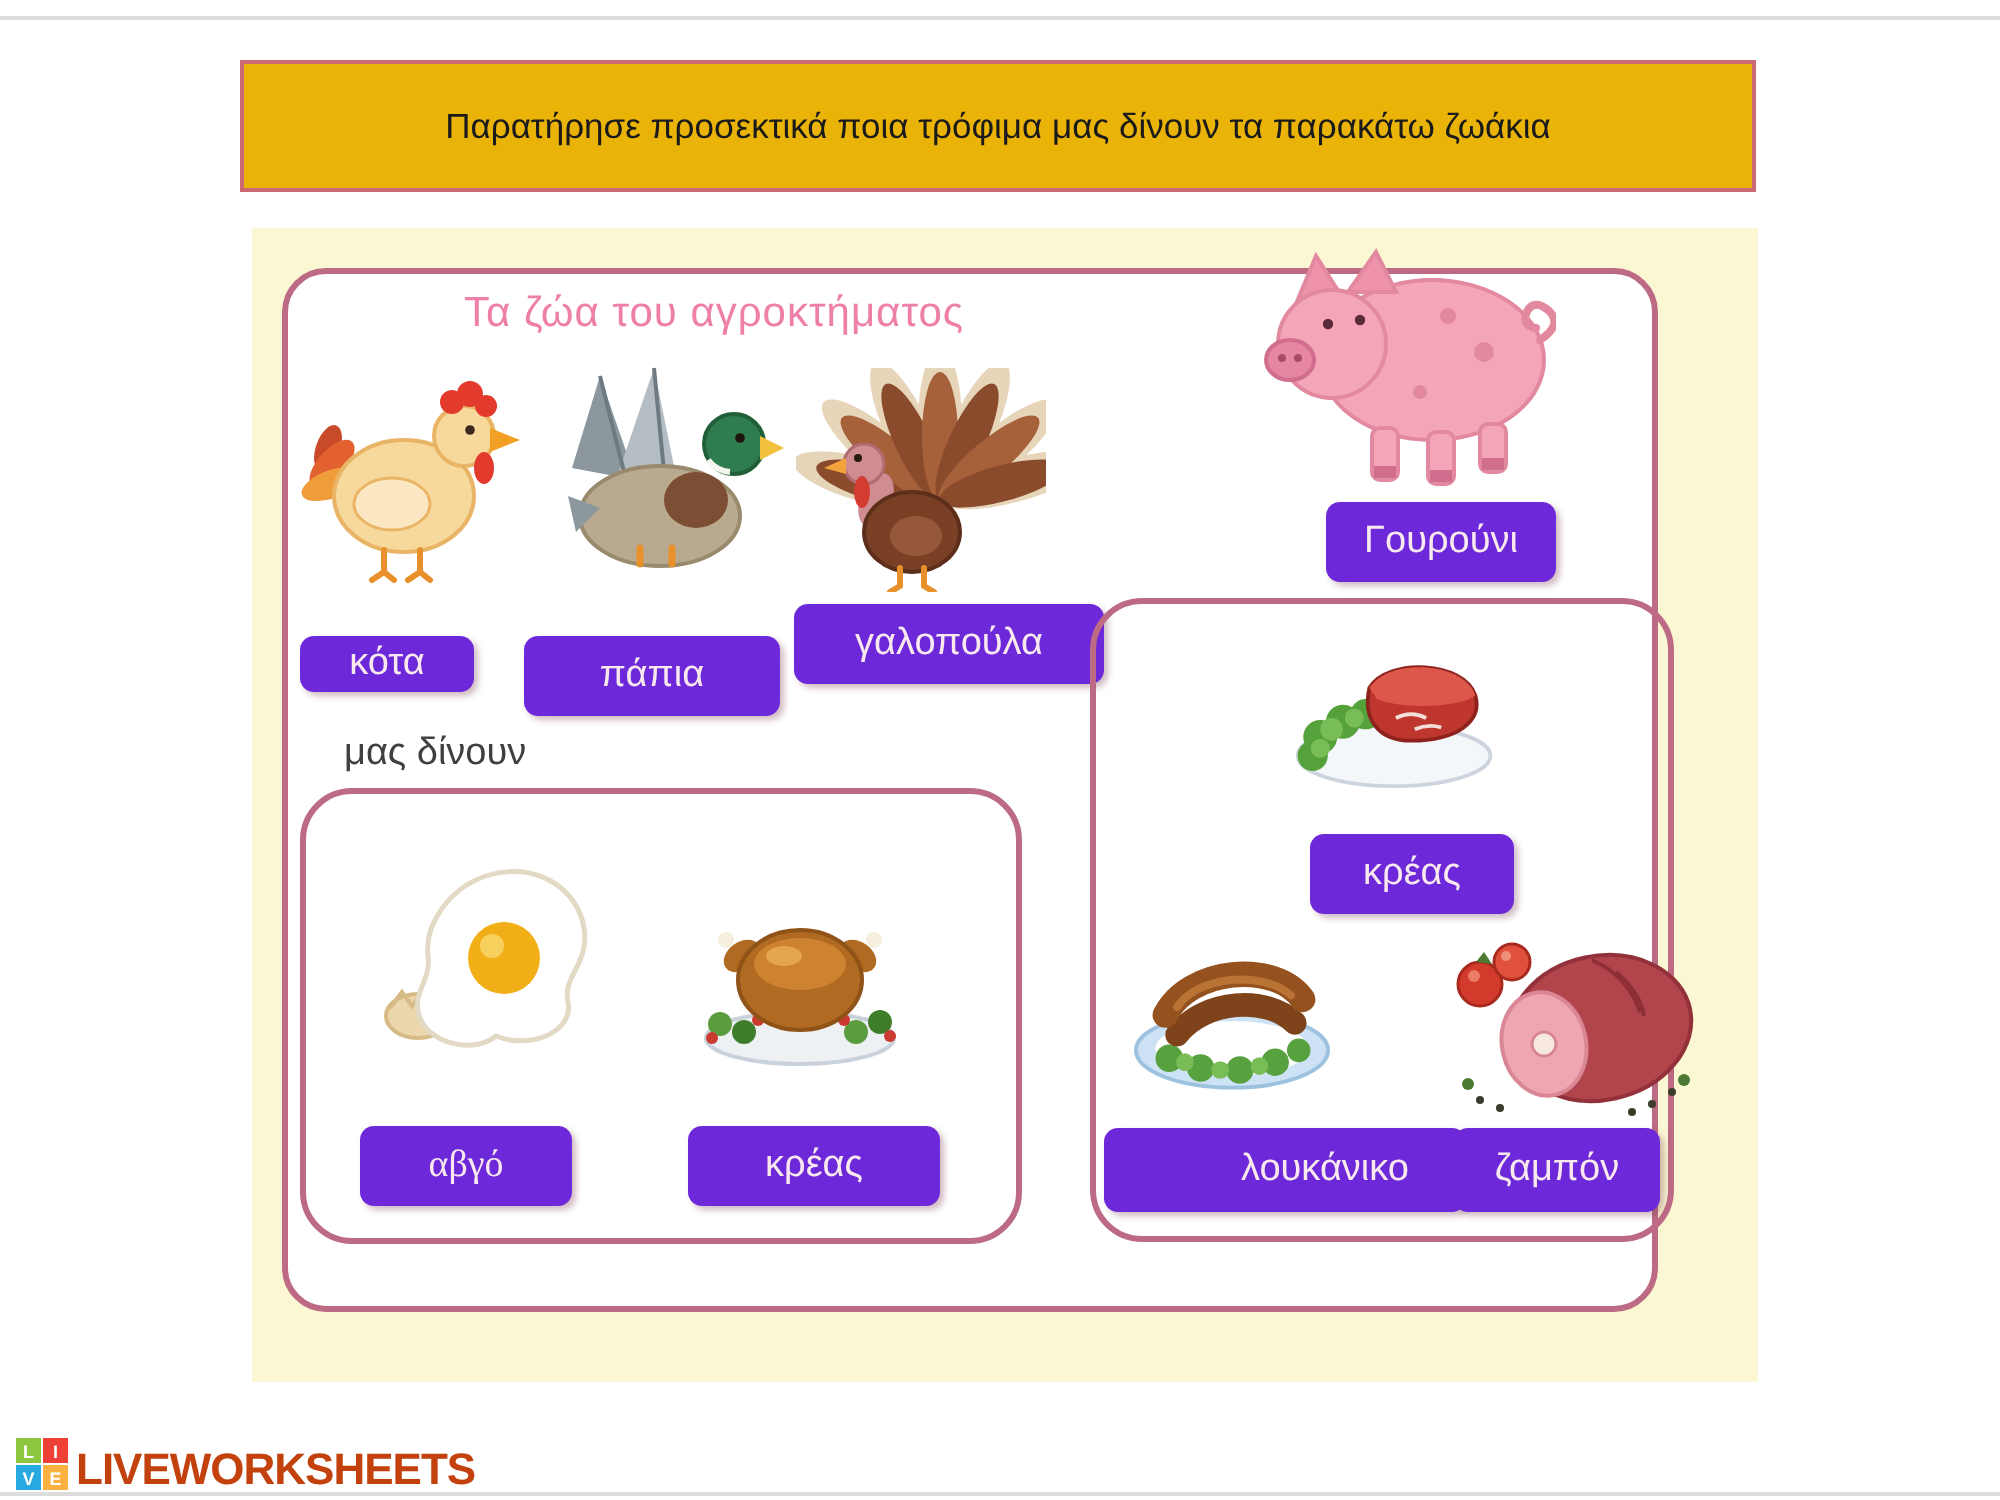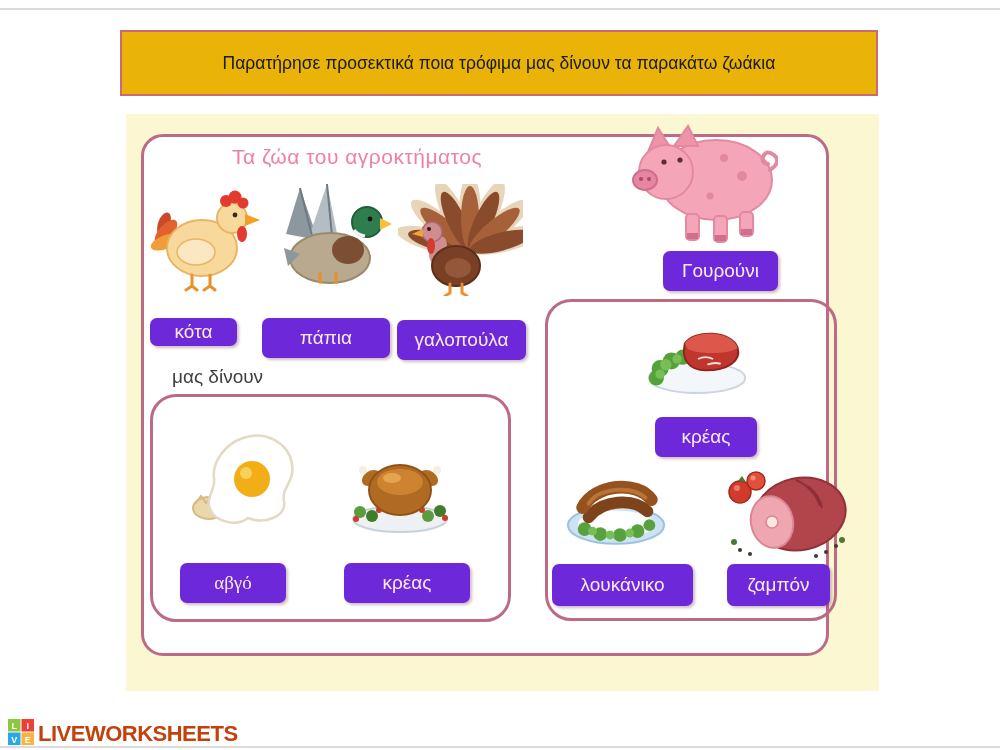--- a/index.html
+++ b/index.html
@@ -129,21 +129,21 @@
     <rect x="112" y="94" width="13" height="24" rx="4" fill="#f4a6b8" stroke="#e289a0" stroke-width="2"></rect>
     <rect x="59" y="115" width="11" height="6" fill="#d16d8d"></rect>
     <rect x="87" y="117" width="11" height="6" fill="#d16d8d"></rect>
     <rect x="113" y="111" width="11" height="6" fill="#d16d8d"></rect>
     <path d="M142,52 q12,-8 4,-15 q-8,-6 -11,2 q-2,6 5,7" stroke="#e289a0" stroke-width="4" fill="none" stroke-linecap="round"></path>
   </svg>
 </div>
 
 <div class="btn" style="left:150px;top:318px;width:87px;height:28px;">κότα</div>
 <div class="btn" style="left:262px;top:318px;width:128px;height:40px;">πάπια</div>
-<div class="btn" style="left:397px;top:320px;width:129px;height:40px;">γαλοπούλα</div>
+<div class="btn" style="left:397px;top:302px;width:155px;height:40px;">γαλοπούλα</div>
 <div class="btn" style="left:663px;top:251px;width:115px;height:40px;">Γουρούνι</div>
 
 <div class="gives-text">μας δίνουν</div>
 
 <div class="box" style="left:150px;top:394px;width:361px;height:228px;"></div>
 
 <div class="img" style="left:185px;top:424px;">
   <svg viewBox="0 0 120 110" width="120" height="110">
     <ellipse cx="24" cy="84" rx="16" ry="11" fill="#ecd7ac" stroke="#d6bb86" stroke-width="2"></ellipse>
     <path d="M10,80 l6,-8 5,7 6,-8 5,7 6,-7" fill="none" stroke="#d6bb86" stroke-width="2"></path>
@@ -229,21 +229,21 @@
     <circle cx="14" cy="88" r="2" fill="#3c3c2c"></circle>
       <circle cx="24" cy="92" r="2" fill="#3c3c2c"></circle>
     <circle cx="100" cy="90" r="2" fill="#3c3c2c"></circle>
       <circle cx="110" cy="84" r="2" fill="#3c3c2c"></circle>
     <circle cx="90" cy="94" r="2" fill="#3c3c2c"></circle>
     <circle cx="8" cy="80" r="3" fill="#4c7a33"></circle>
       <circle cx="116" cy="78" r="3" fill="#4c7a33"></circle>
   </svg>
 </div>
 
-<div class="btn" style="left:552px;top:564px;width:141px;height:42px;">λουκάνικο</div>
+<div class="btn" style="left:552px;top:564px;width:141px;height:42px;padding-left:40px;">λουκάνικο</div>
 <div class="btn" style="left:727px;top:564px;width:103px;height:42px;">ζαμπόν</div>
 
 <div class="logo">
   <span>
     <svg viewBox="0 0 26 26" width="26" height="26">
       <rect x="0" y="0" width="12.5" height="12.5" fill="#8dc63f"></rect>
       <rect x="13.5" y="0" width="12.5" height="12.5" fill="#ee4036"></rect>
       <rect x="0" y="13.5" width="12.5" height="12.5" fill="#27aae1"></rect>
       <rect x="13.5" y="13.5" width="12.5" height="12.5" fill="#fbb040"></rect>
       <text x="6.2" y="10" font-size="9" fill="#ffffff" text-anchor="middle" font-weight="bold">L</text>

